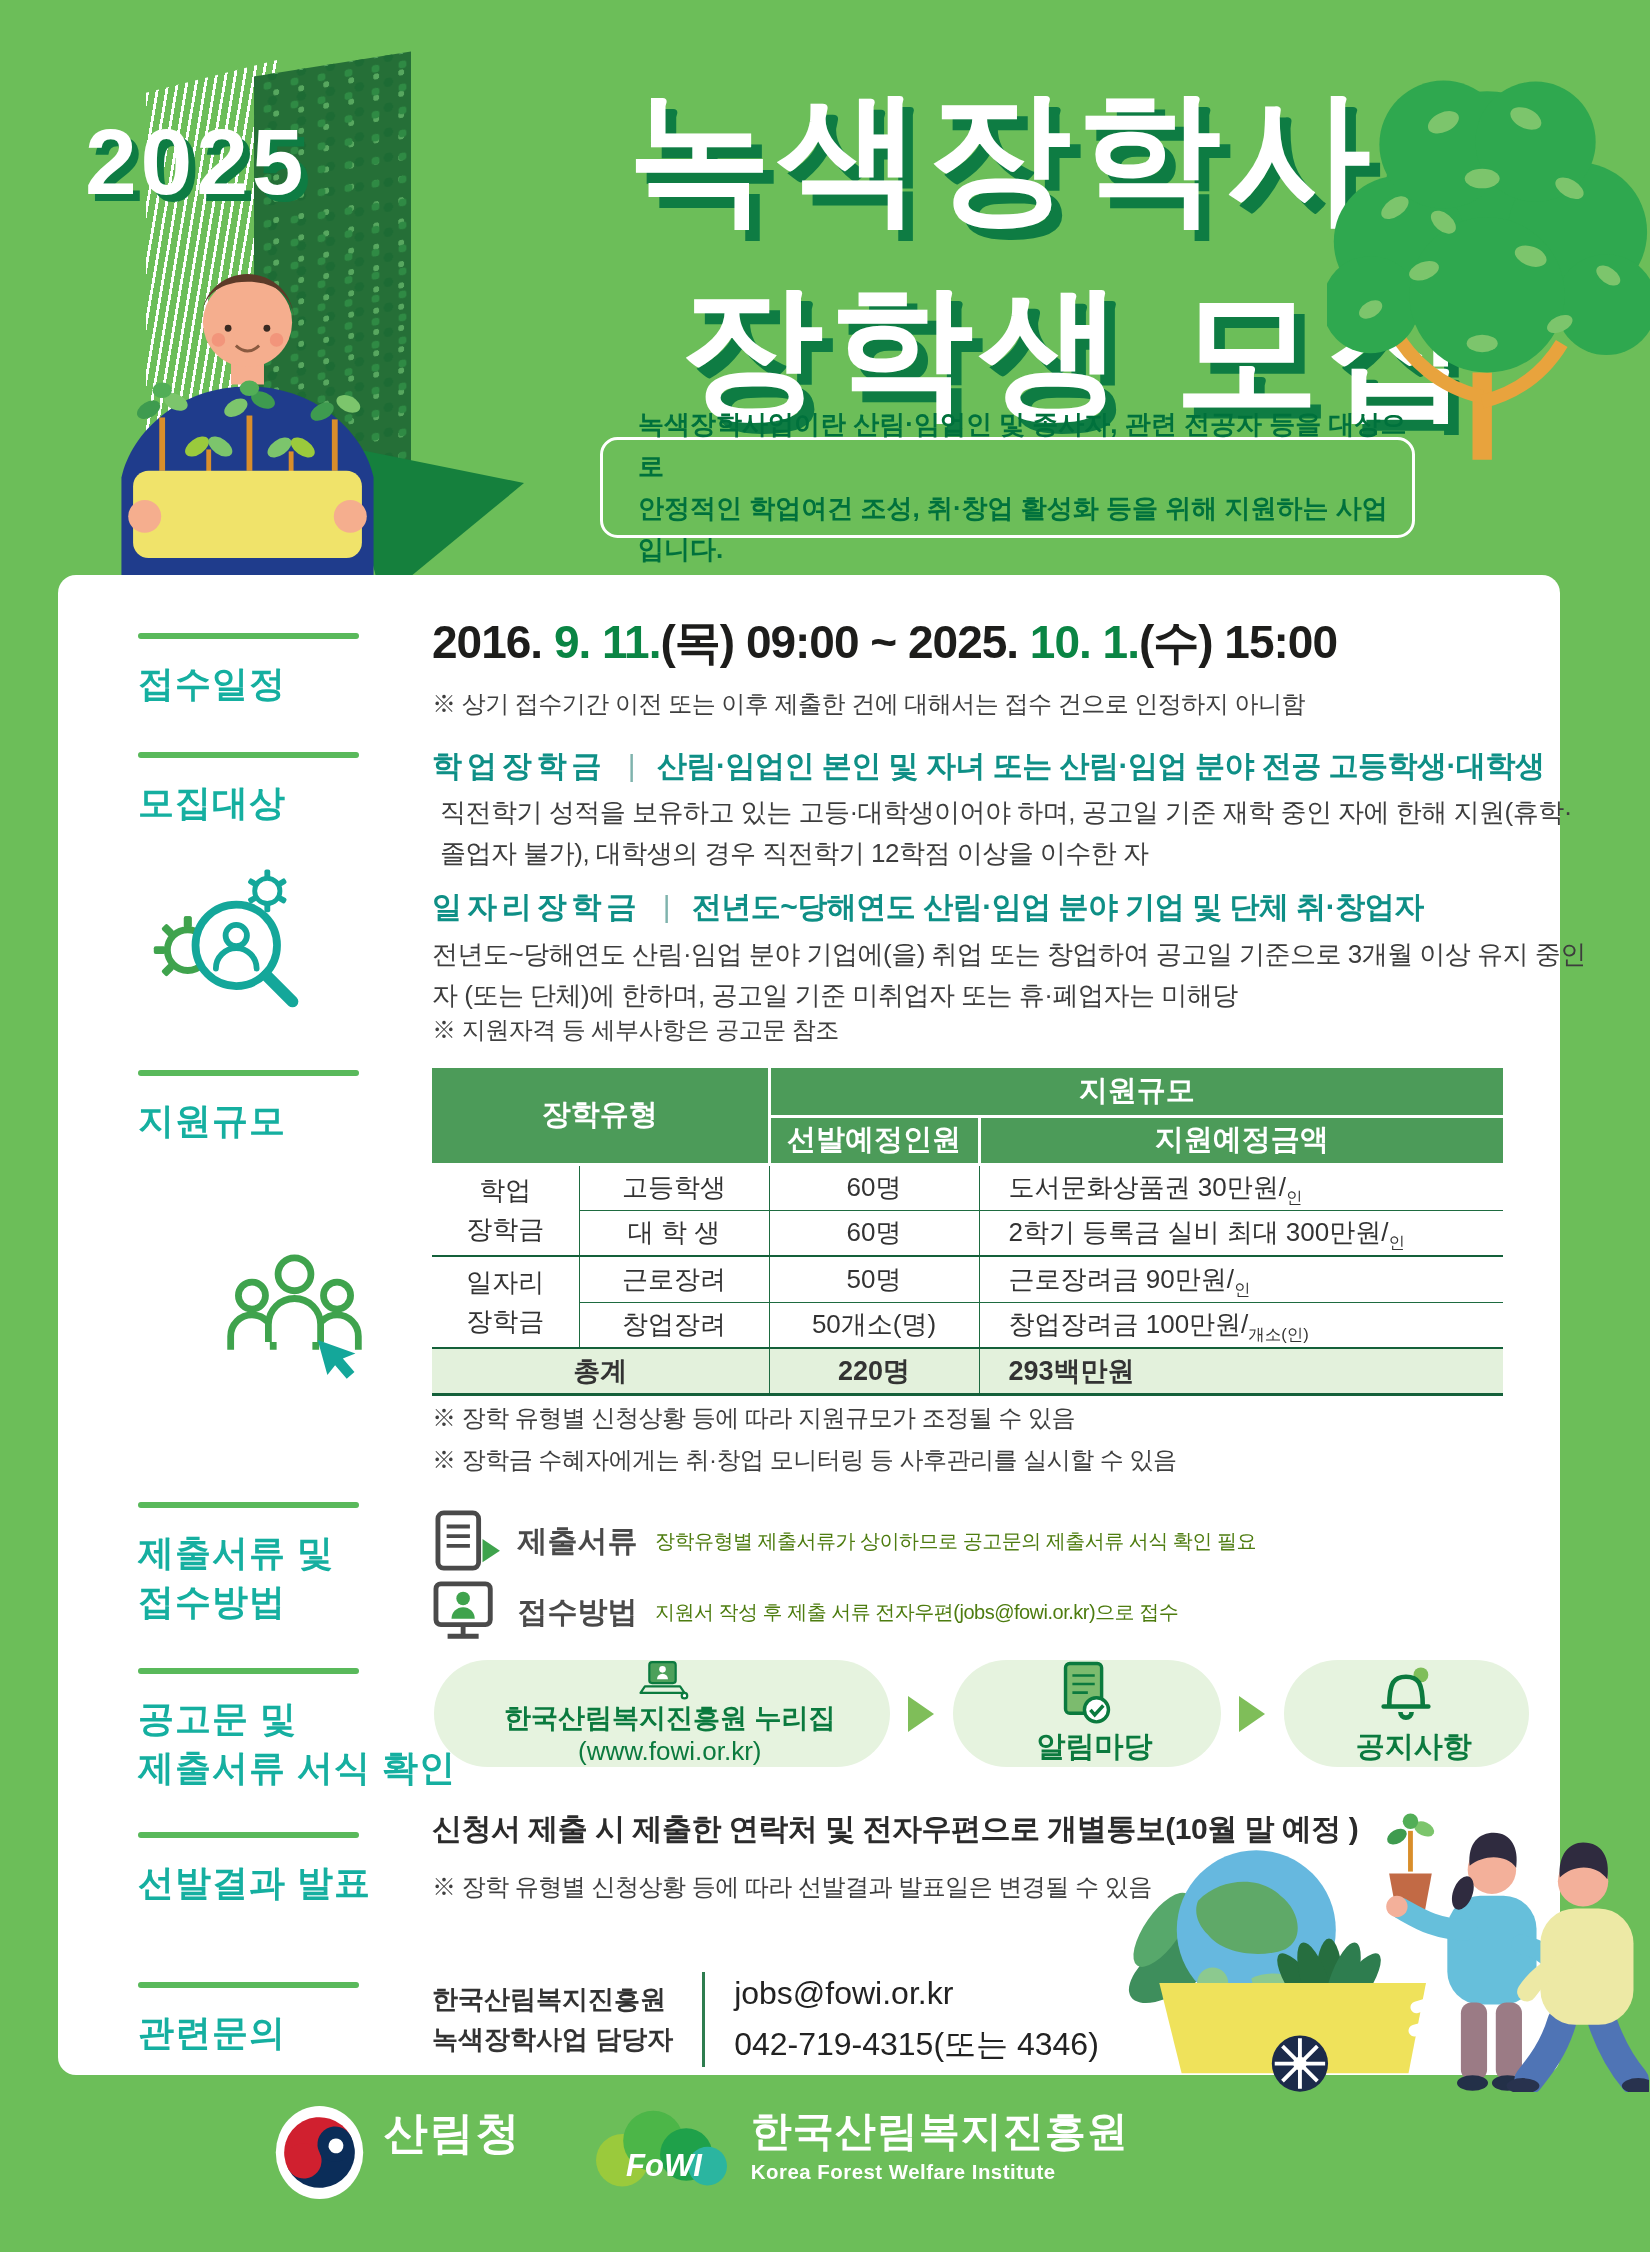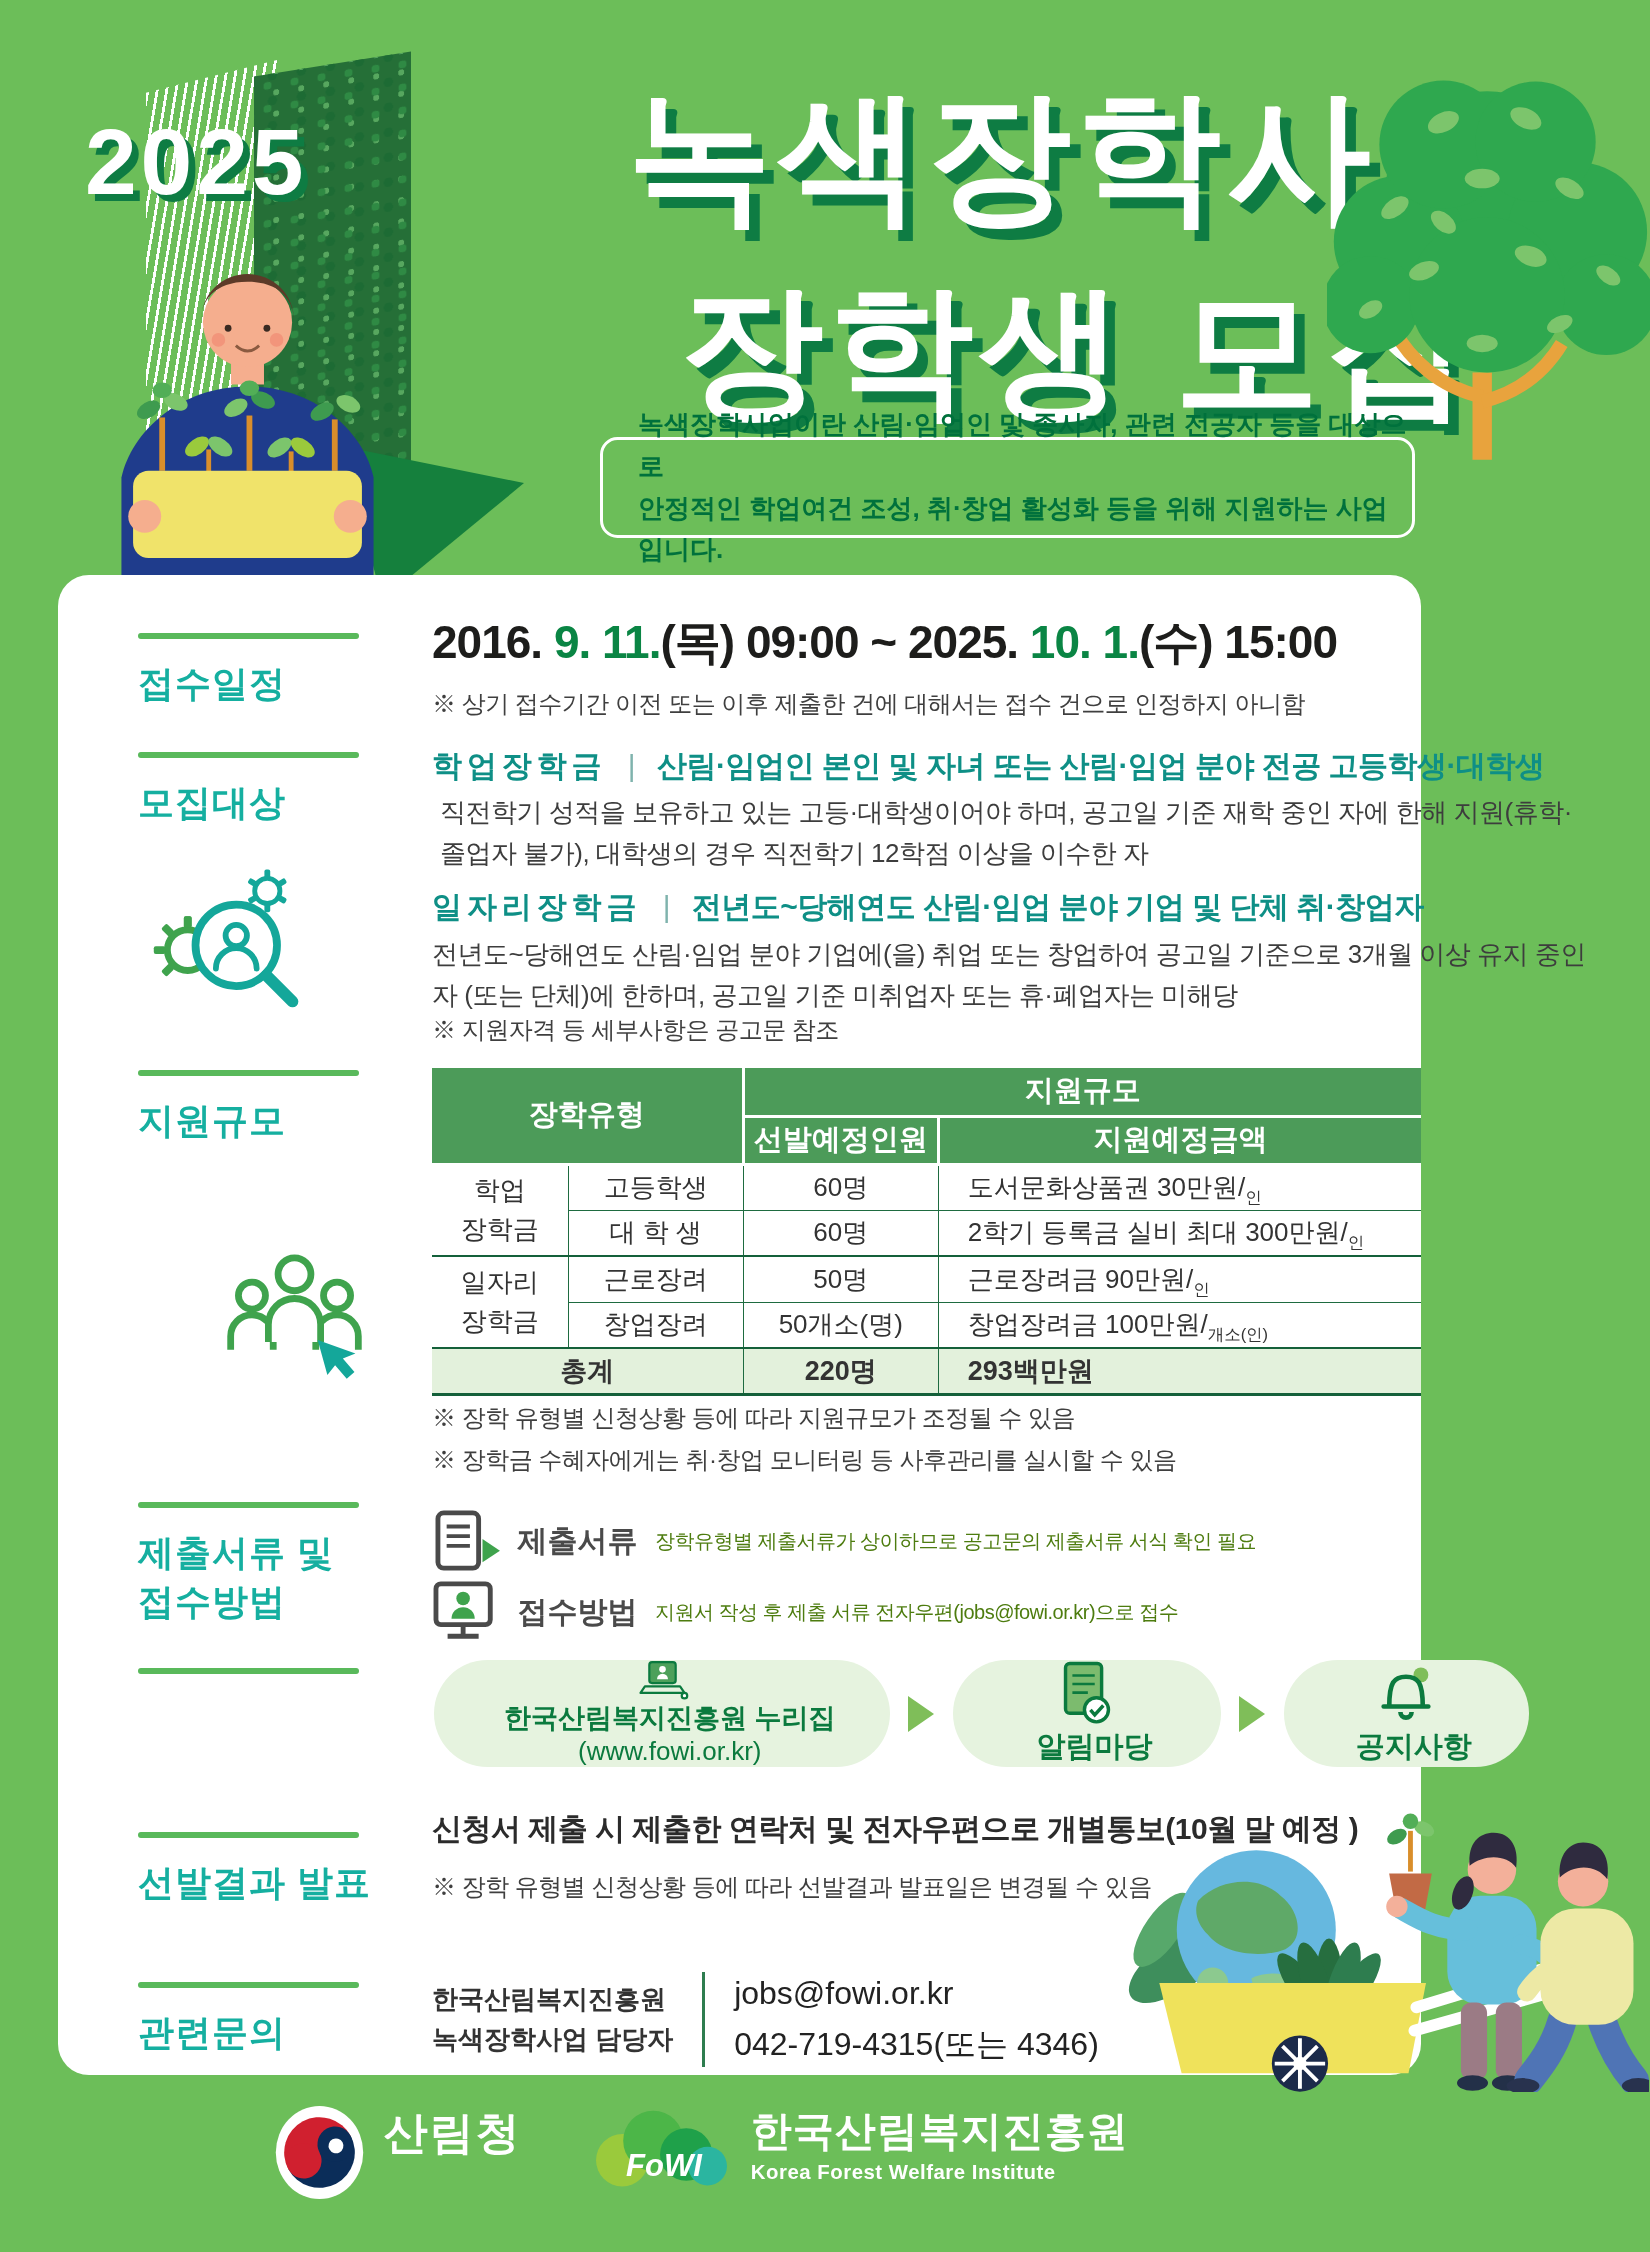--- a/index.html
+++ b/index.html
@@ -25,22 +25,22 @@
                          radial-gradient(circle,#57A75F 18%,rgba(0,0,0,0) 19%),
                          radial-gradient(circle,#1D6B34 24%,rgba(0,0,0,0) 25%);
         background-size:27px 23px,25px 21.3px,29px 25px;background-position:0 0,9.7px 8.7px,3.9px 14.6px;
         background-color:#256F37;z-index:0;}
   .book-fold{position:absolute;left:342px;top:433px;width:182px;height:167px;background:#15803D;
         clip-path:polygon(0 8%,100% 30%,22% 100%);z-index:0;}
   .person-svg{position:absolute;left:92px;top:272px;z-index:0;}
   .tree-svg{position:absolute;left:1327px;top:62px;z-index:0;}
 
   
-  .panel{position:absolute;left:58px;top:575px;width:1363px;height:1500px;background:#fff;
-        border-radius:31px;z-index:1;}
+  .panel{position:absolute;left:58px;top:575px;width:1502px;height:1500px;background:#fff;
+        border-radius:18px;z-index:1;}
 
   .sec{position:absolute;}
   .sec-line{width:221px;height:5.8px;background:#59B95B;border-radius:2.9px;}
   .sec-title{margin-top:21.3px;color:#15AFA0;font-size:36px;font-weight:900;letter-spacing:1px;line-height:1.35;}
 
   
   .date-line{position:absolute;left:374px;top:37px;font-size:46px;font-weight:800;color:#1d1d1b;
         letter-spacing:-1px;white-space:nowrap;}
   .date-line .hl{color:#0A8544;font-weight:900;}
   .note{font-size:24px;color:#3f3f3f;letter-spacing:-0.5px;}
@@ -356,20 +356,24 @@
         <circle cx="32" cy="19" r="7" fill="#3FA34D"></circle>
         <path d="M20 40 a12 12 0 0 1 24 0 Z" fill="#3FA34D"></path>
         <path d="M32 46 v10 M16 58 h32" stroke="#4a4a4a" stroke-width="5"></path>
       </svg>
       <span class="rtitle">접수방법</span>
       <span class="rtext">지원서 작성 후 제출 서류 전자우편(jobs@fowi.or.kr)으로 접수</span>
     </div>
 
     <div class="sec" style="left:80px;top:1093px;">
       <div class="sec-line"></div>
+      <div class="sec-title">
+        <div>공고문 및</div>
+        <div>제출서류 서식 확인</div>
+      </div>
     </div>
 
     <div class="steps">
       <div class="pill pill-1">
         <svg width="89" height="70" viewBox="0 0 92 72">
           <rect x="22" y="4" width="48" height="38" rx="5" fill="#4DA05A" stroke="#0B7A3E" stroke-width="4"></rect>
           <circle cx="46" cy="17" r="6" fill="#fff"></circle>
           <path d="M36 35 a10 10 0 0 1 20 0 Z" fill="#fff"></path>
           <path d="M14 48 h64 l8 12 H6 Z" fill="none" stroke="#0B7A3E" stroke-width="4" stroke-linejoin="round"></path>
           <circle cx="86" cy="65" r="5" fill="#fff" stroke="#0B7A3E" stroke-width="4"></circle>

